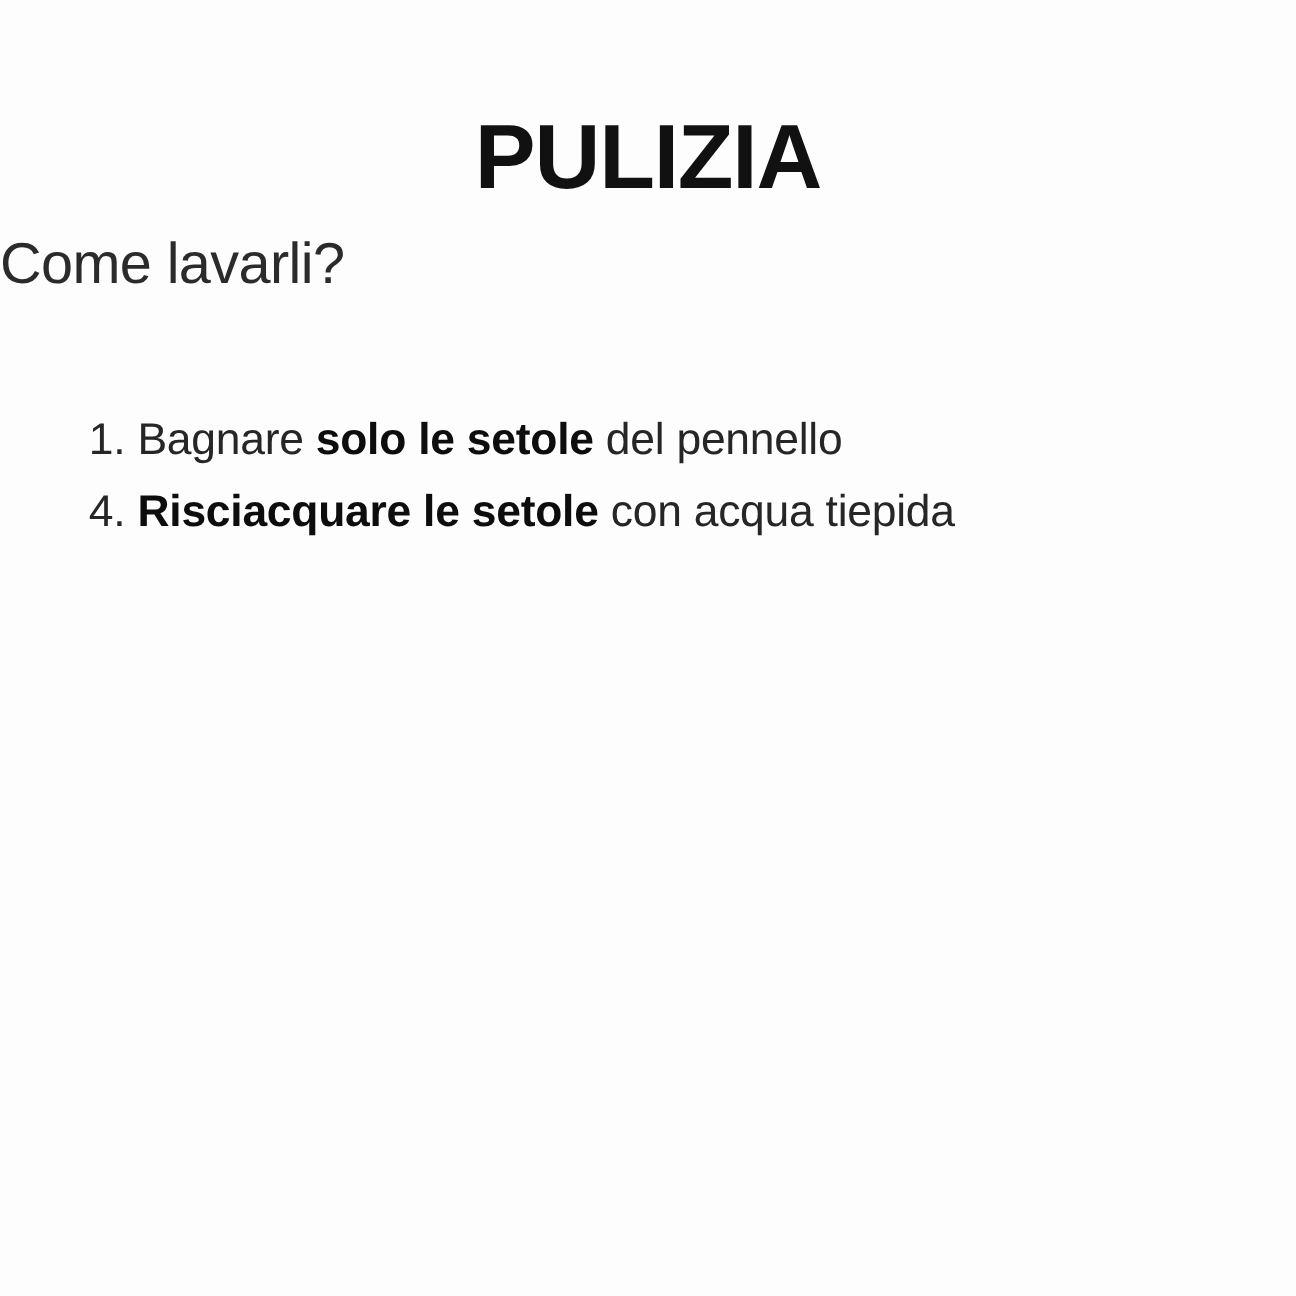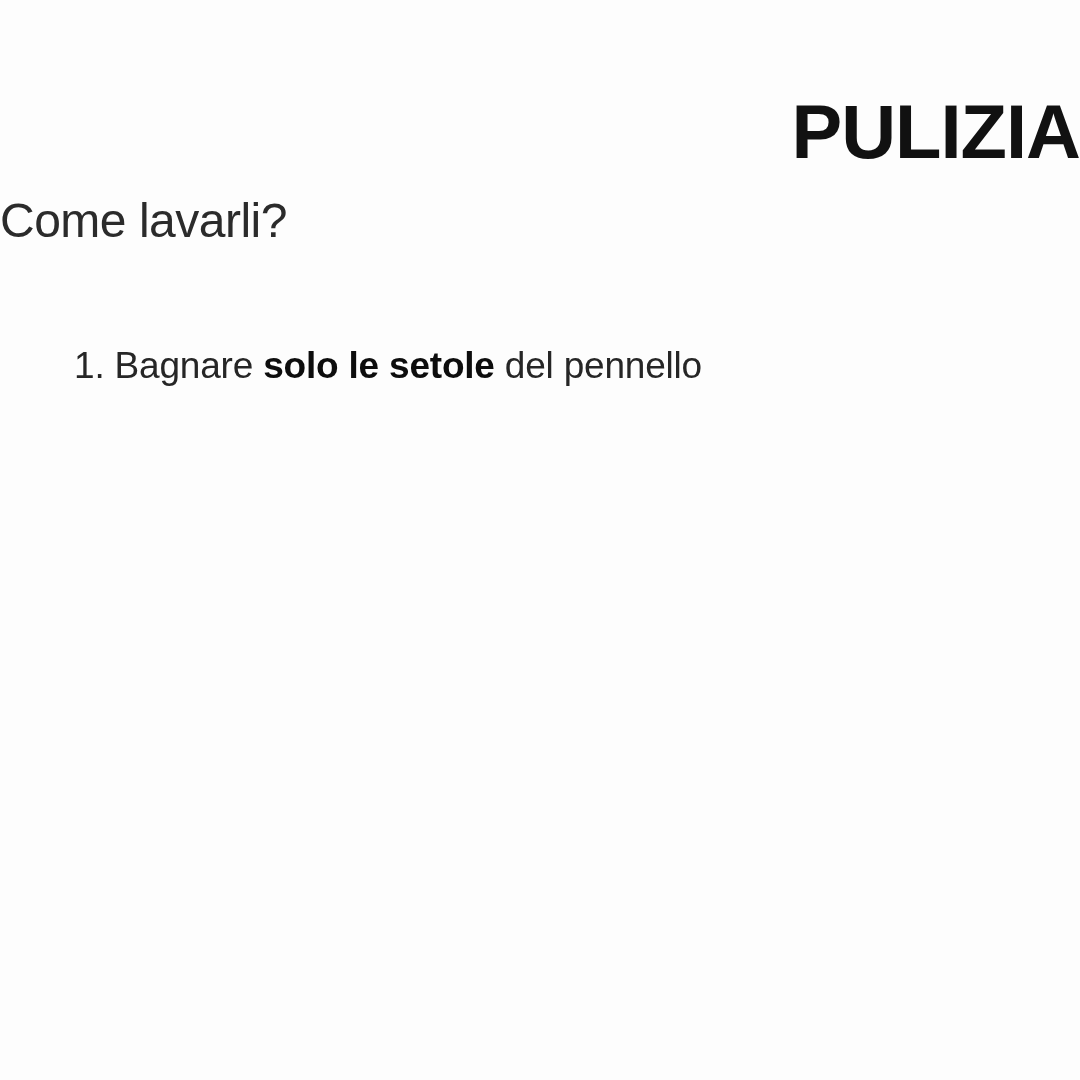--- a/index.html
+++ b/index.html
@@ -16,21 +16,21 @@
   }
   .poster {
     position: relative;
     width: 1080px;
     height: 1080px;
     box-sizing: border-box;
     padding: 0;
     background: #fdfdfd;
   }
   .title-block {
-    text-align: right;
+    text-align: center;
     padding-top: 92px;
   }
   .title-line {
     font-size: 76px;
     font-weight: 700;
     letter-spacing: -1px;
     line-height: 1.04;
     color: #111111;
   }
   .subtitle {
@@ -68,15 +68,16 @@
 <div class="poster">
 
   <div class="title-block">
     <div class="title-line">PULIZIA</div>
   </div>
 
   <div class="subtitle">Come lavarli?</div>
 
   <div class="steps">
     <div class="step"><span class="num">1. </span><span>Bagnare </span><b>solo le setole</b><span> del pennello</span></div>
+    <div class="step"><span class="num">4. </span><b>Risciacquare le setole</b><span> con acqua tiepida</span></div>
   </div>
 
 </div>
 
 </body></html>

